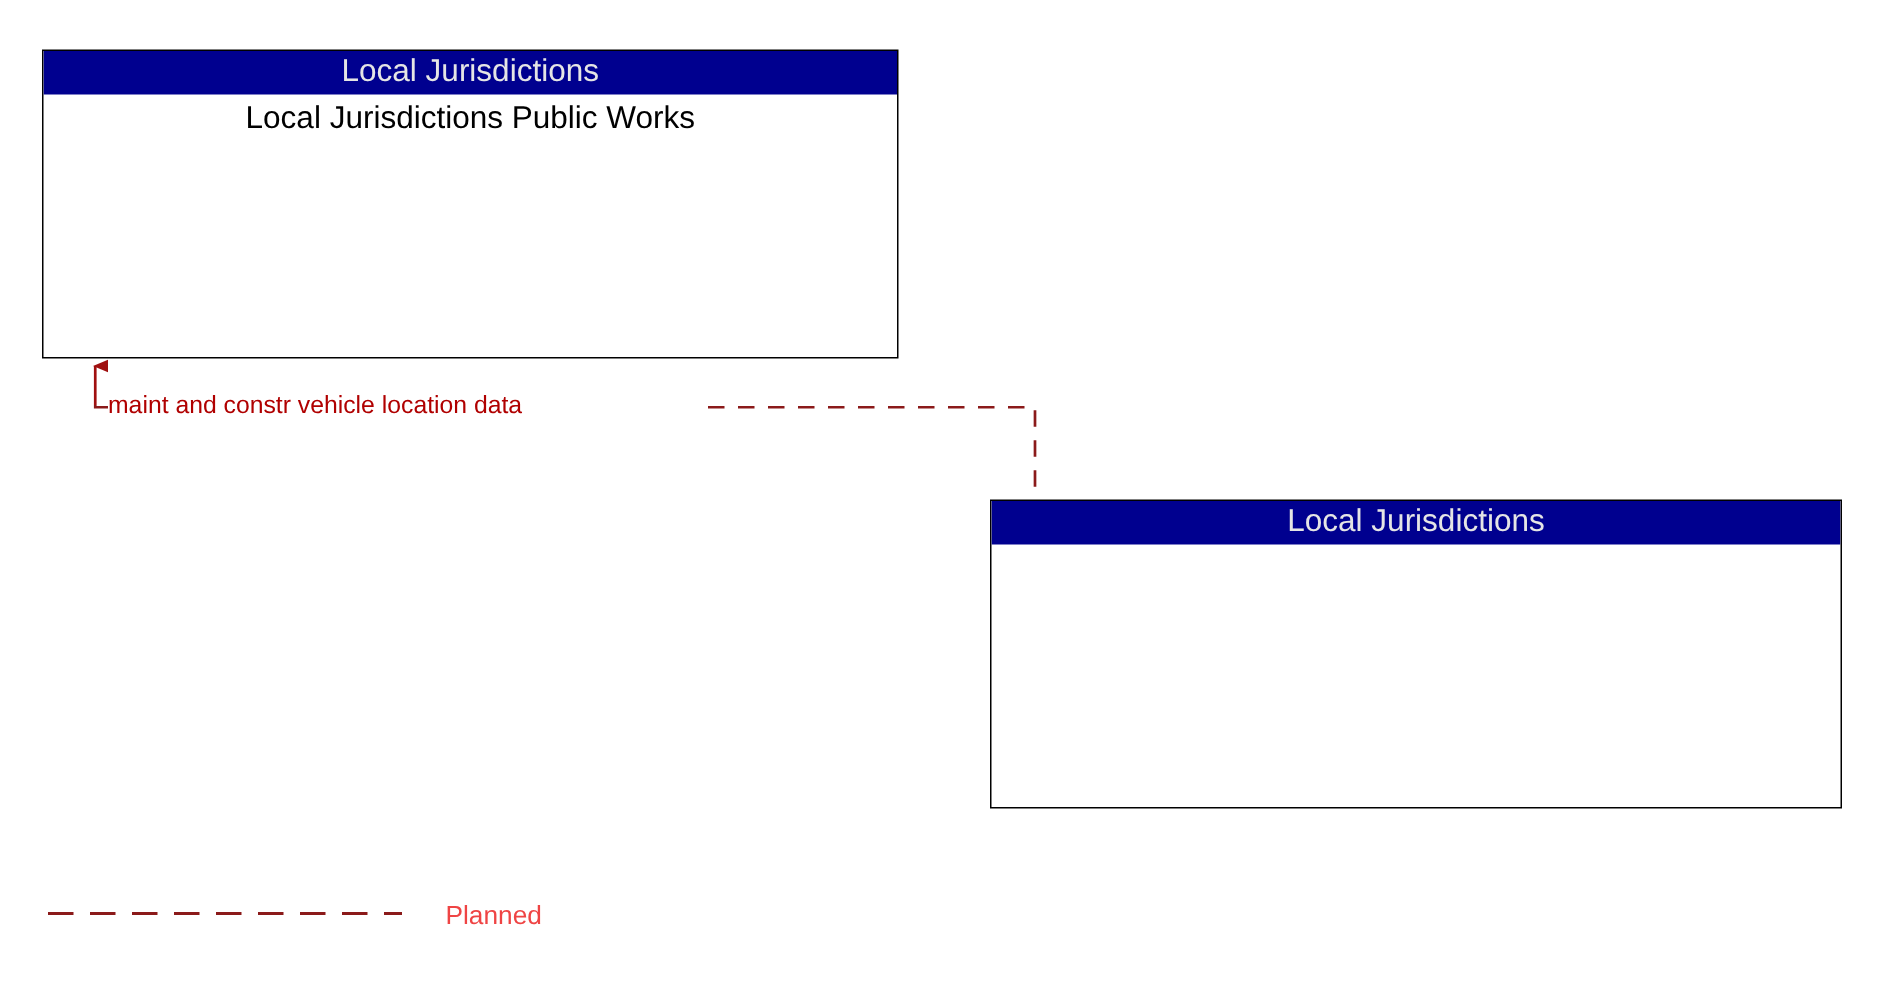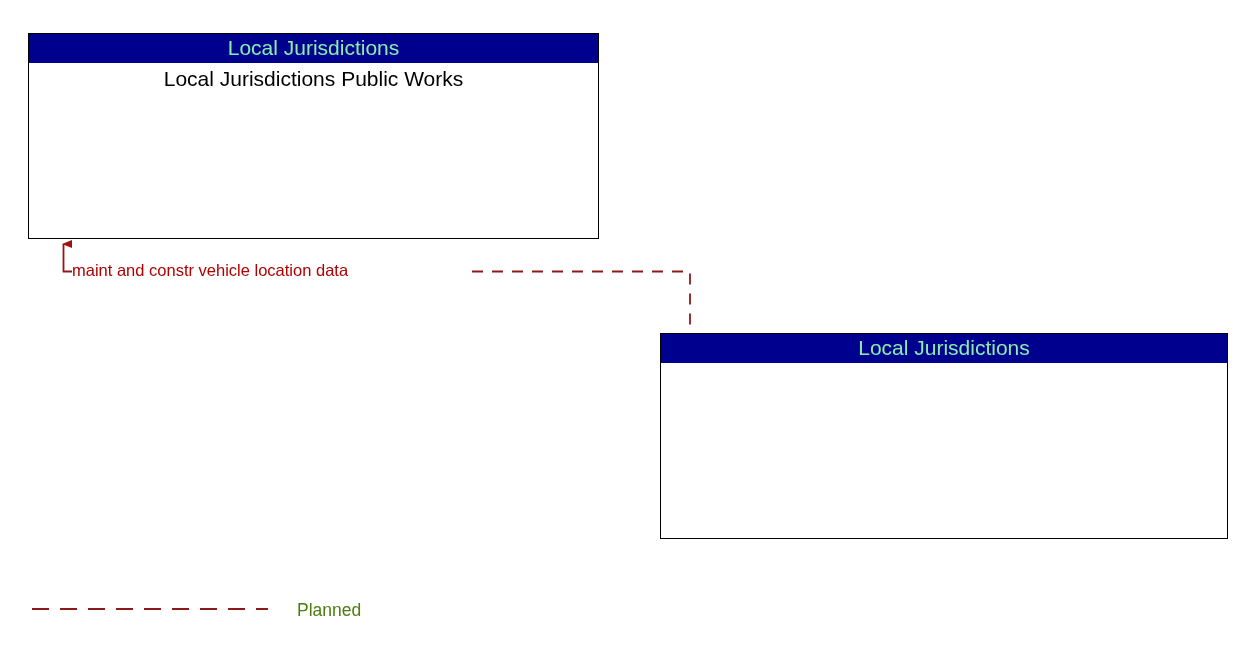--- a/index.html
+++ b/index.html
@@ -33,21 +33,21 @@
     position: absolute;
     box-sizing: border-box;
     border: 1.6px solid #000000;
     background: #ffffff;
     overflow: hidden;
   }
   .node-header {
     box-sizing: border-box;
     width: 100%;
     background: #00008f;
-    color: #86efac;
+    color: #e5e5e5;
     text-align: center;
     font-size: 21px;
     line-height: 28px;
     height: 29px;
     white-space: nowrap;
     overflow: hidden;
   }
   .node-body {
     box-sizing: border-box;
     width: 100%;
@@ -80,21 +80,21 @@
     white-space: nowrap;
   }
   #flow-label-maint {
     left: 72px;
     top: 261px;
   }
 
   
   .legend-label {
     position: absolute;
-    color: #4d7c0f;
+    color: #ef4444;
     font-size: 17.5px;
     line-height: 20px;
     white-space: nowrap;
   }
   #legend-planned-label {
     left: 297px;
     top: 600px;
   }
 </style>
 </head>

